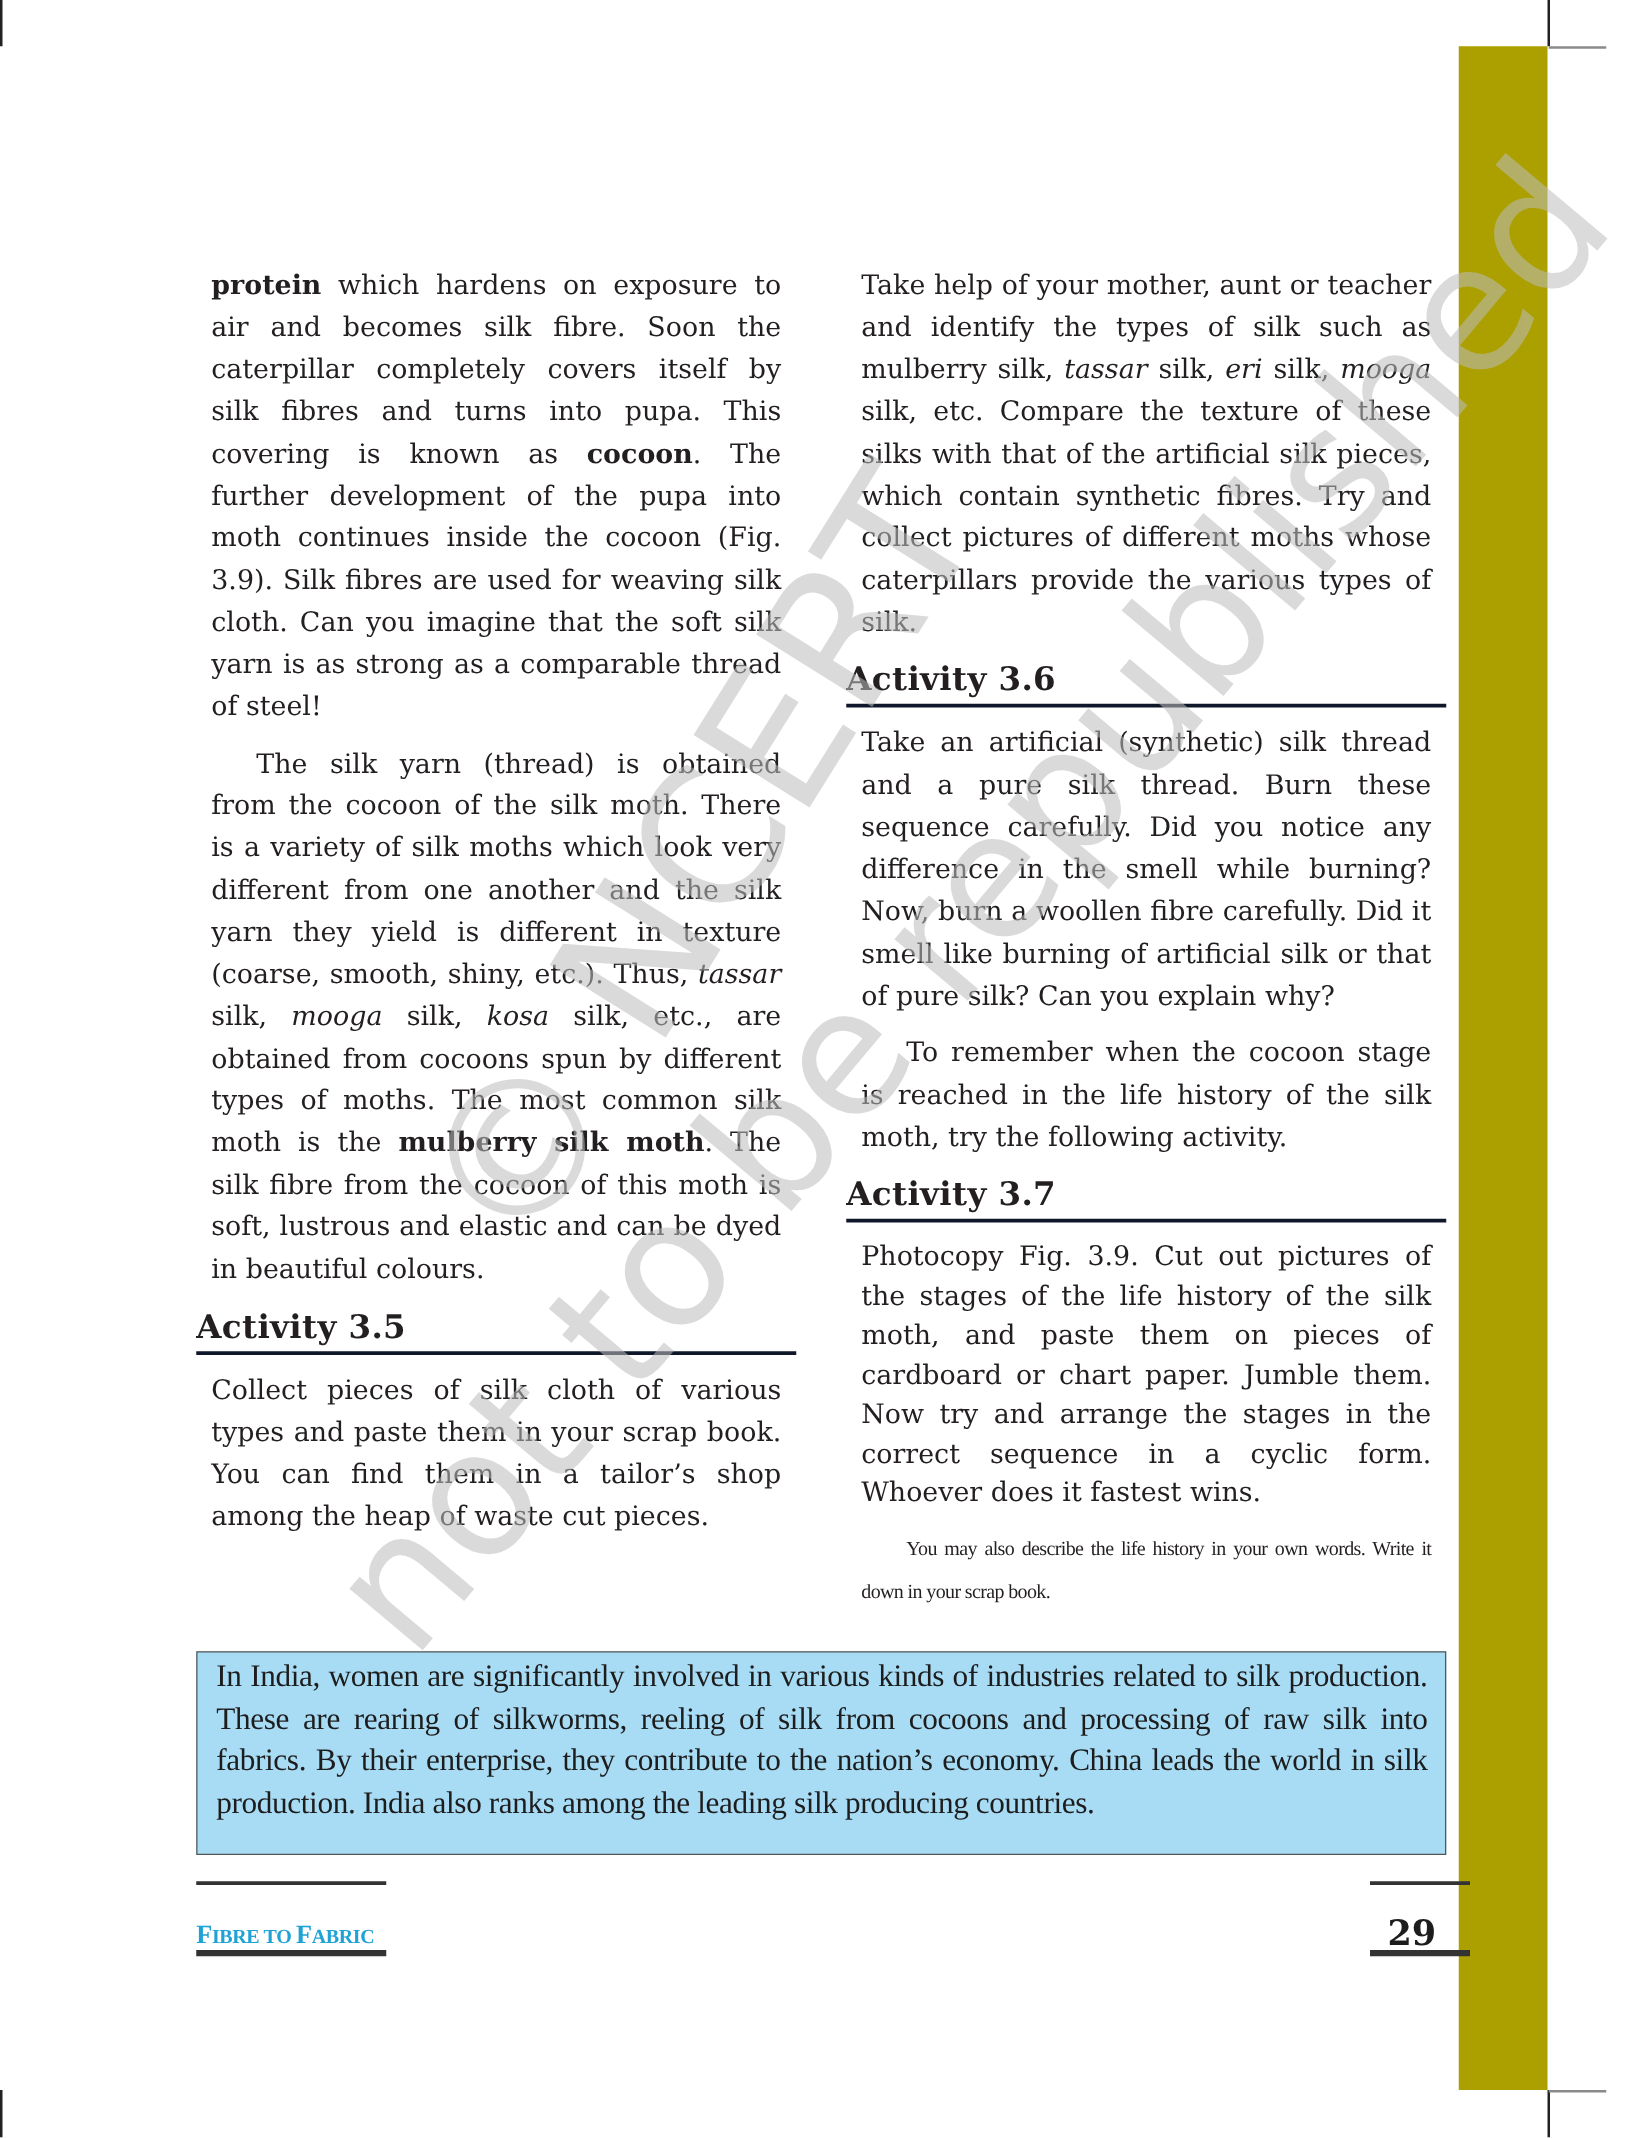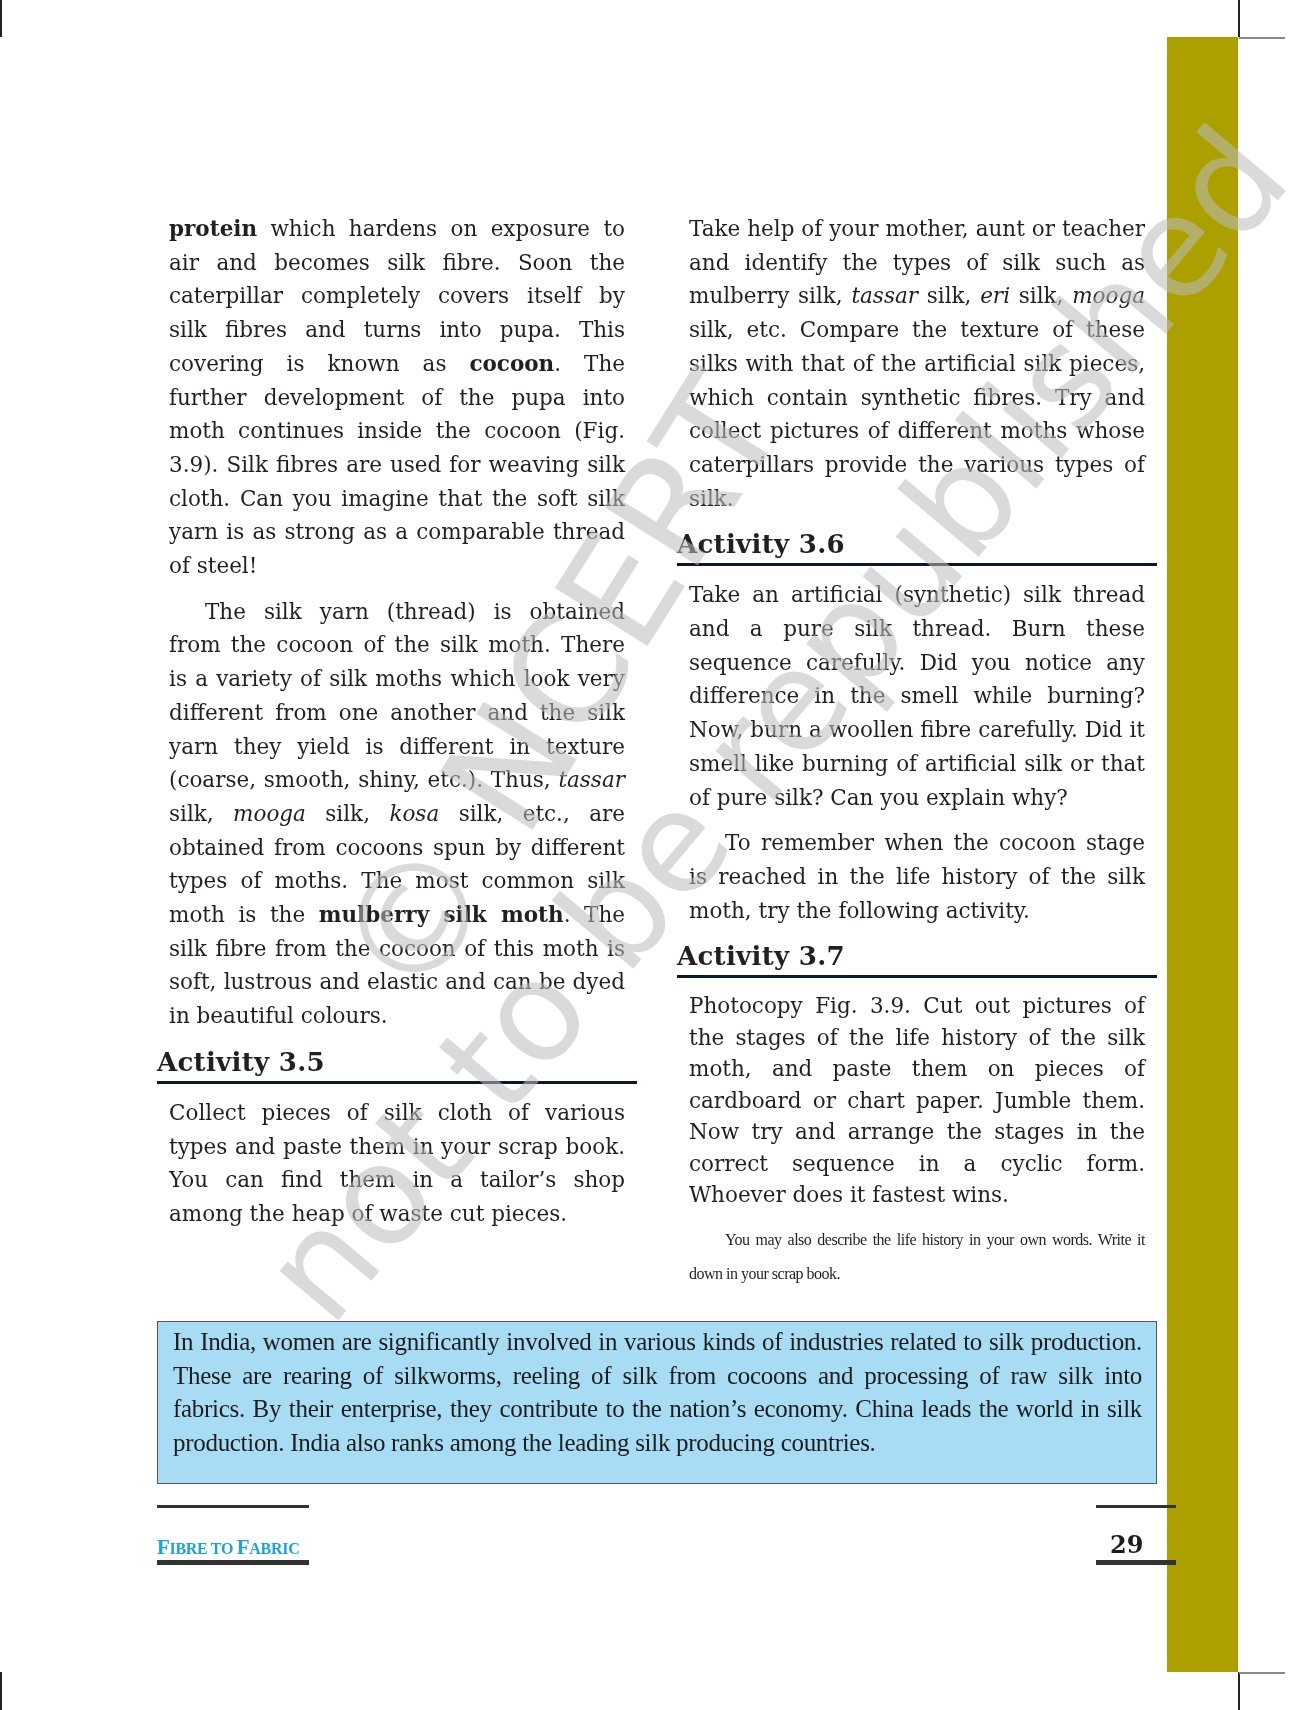--- a/index.html
+++ b/index.html
@@ -25,21 +25,21 @@
 
   .infobox { position:absolute; left:157px; top:1321px; width:1000px; height:163px;
              background:#a8dcf5; border:1.5px solid #555; box-sizing:border-box;
              padding:3px 14px 0 15px; font-family:"Liberation Serif",serif; font-size:25px;
              line-height:33.5px; color:#1d1d1d; text-align:justify; letter-spacing:-0.3px; }
 
   .foot-line { position:absolute; height:5px; background:#333; }
   .foot-left { position:absolute; left:157px; top:1535px; font-family:"Liberation Serif",serif;
                font-weight:bold; font-size:16px; color:#1fa3d4; font-variant:small-caps; letter-spacing:-0.3px; }
   .foot-left .big { font-size:21px; }
-  .page-num { position:absolute; left:1110px; top:1530px; font-family:"DejaVu Serif",serif; font-weight:bold; font-size:24px; color:#1d1d1d; }
+  .page-num { position:absolute; left:1110px; top:1530px; font-family:"DejaVu Serif",serif; font-weight:bold; font-size:28px; color:#1d1d1d; }
 
   .watermark { position:absolute; left:0; top:0; width:1313px; height:1710px; pointer-events:none; }
   .watermark text { font-family:"DejaVu Sans",sans-serif; fill:#bdbdbd; opacity:0.55; }
 </style>
 </head>
 <body>
 
 <div class="crop" style="left:0;top:0;width:2px;height:37px;"></div>
 <div class="crop" style="left:1238px;top:0;width:2px;height:37px;"></div>
 <div class="crop gray" style="left:1239px;top:37px;width:46px;height:2px;"></div>

